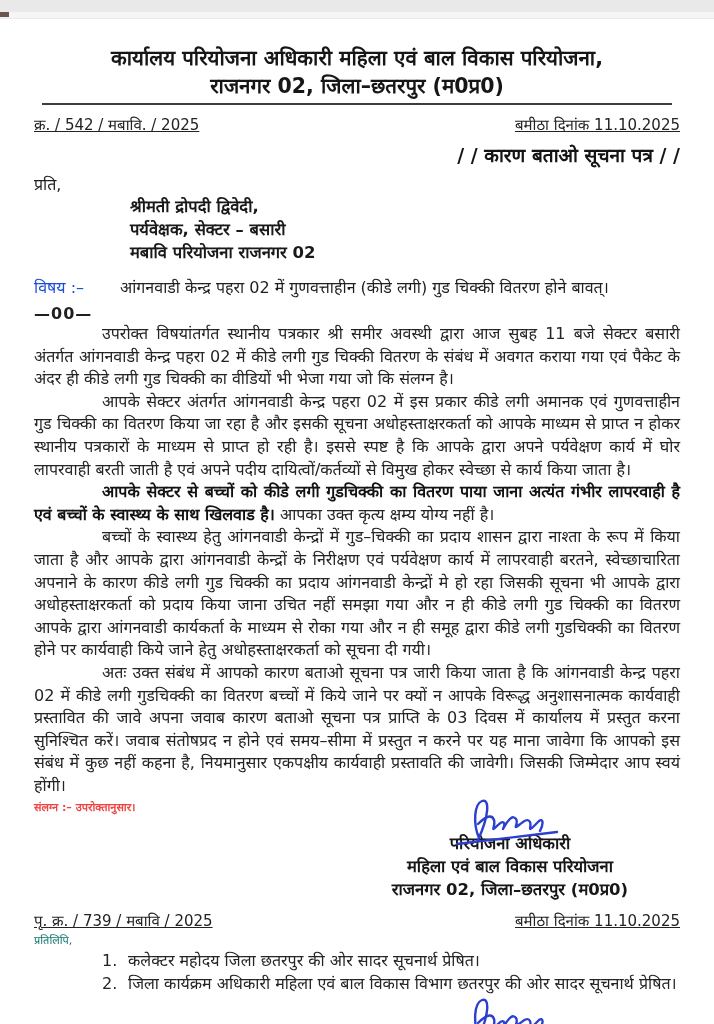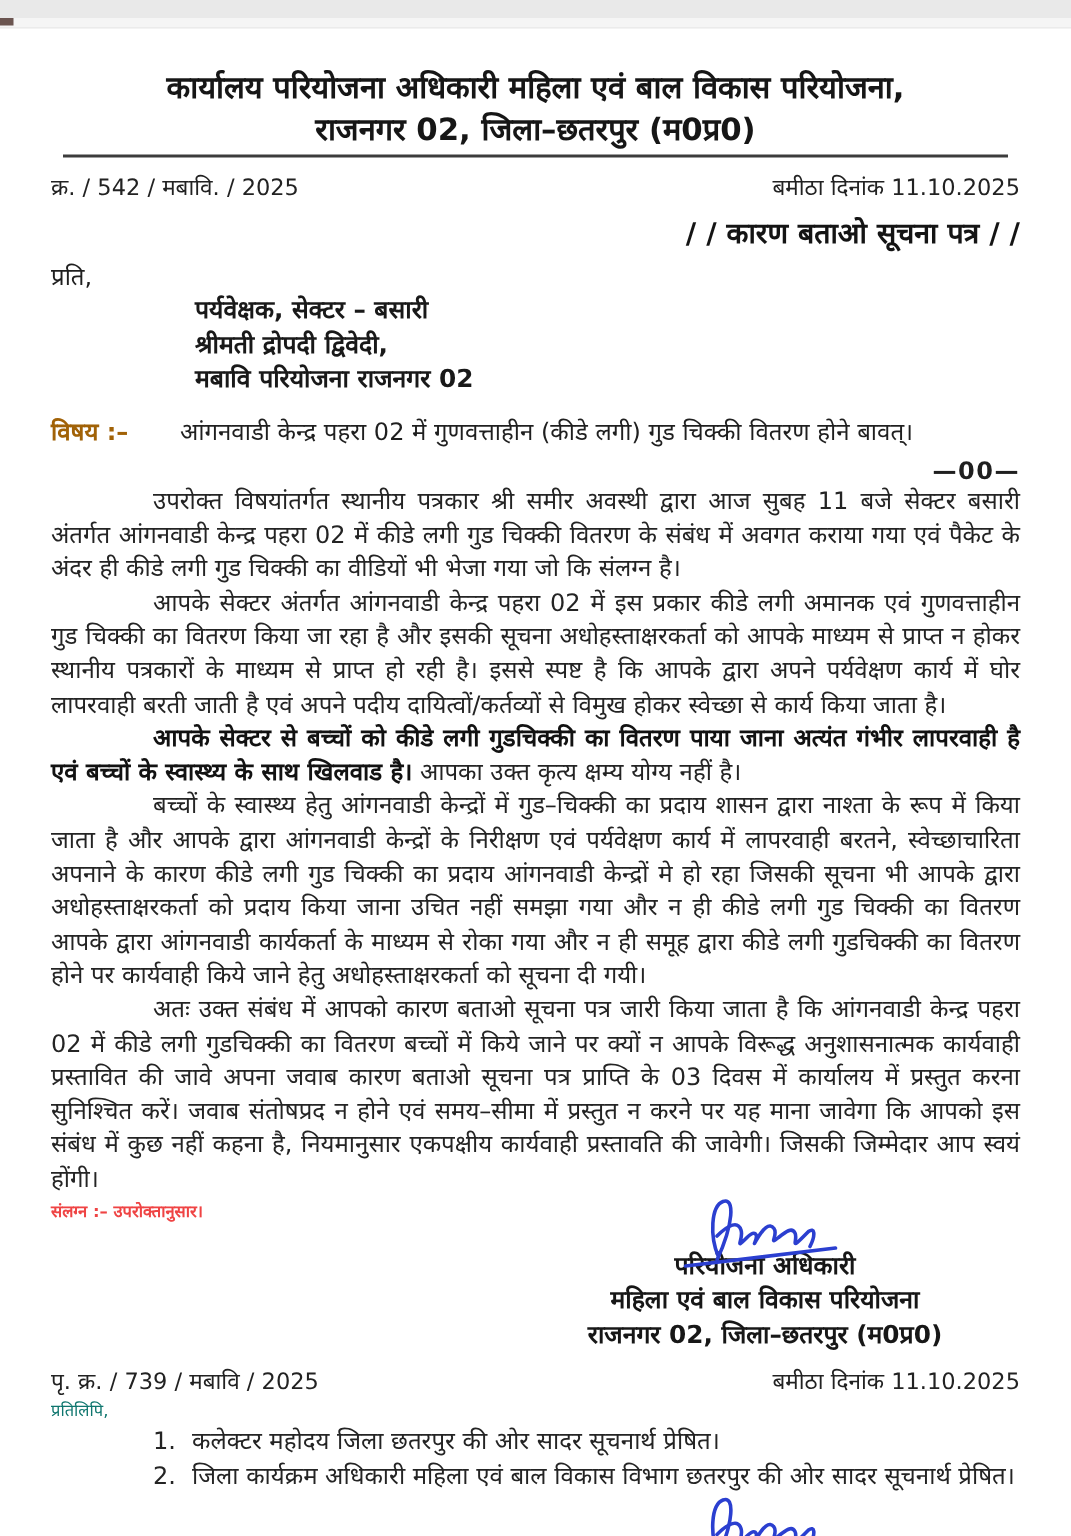--- a/index.html
+++ b/index.html
@@ -17,32 +17,32 @@
     position:absolute; bottom:0; left:0; right:0; height:11px;
     background:#f6f6f6; border-top:1px solid #ededed;
   }
   .content { position:relative; padding:32px 34px 0 34px; }
 
   .letterhead { text-align:center; font-weight:700; font-size:20.5px; line-height:28px; color:#161616; }
   .rule { height:2px; background:#3c3c3c; margin:3px 8px 0 8px; }
 
   .refrow {
     display:flex; justify-content:space-between; align-items:center;
-    font-size:15px; margin-top:9px; color:#222;
+    font-size:15px; margin-top:9px; color:#222;text-decoration:underline;
   }
   .letter-title { text-align:right; font-weight:700; font-size:19px; margin-top:8px; color:#141414; }
 
   .to-label { font-size:16px; margin-top:5px; }
   .to-block { margin-left:96px; font-weight:700; font-size:16.5px; line-height:23px; color:#191919; }
 
   .subject { display:flex; margin-top:13px; font-size:16px; line-height:22px; }
-  .subject-label { font-weight:700; flex:0 0 86px; color:#a16207; }
+  .subject-label { font-weight:400; flex:0 0 86px; color:#1d4ed8; }
   .subject-text { flex:1; }
 
-  .sep { text-align:right; font-weight:700; font-size:16px; margin-top:5px; letter-spacing:1px; }
+  .sep { text-align:left; font-weight:700; font-size:16px; margin-top:5px; letter-spacing:1px; }
 
   .para {
     margin:0; font-size:16px; line-height:22.6px; text-align:justify;
     text-indent:68px; color:#242424;
   }
   .b { font-weight:700; color:#121212; }
 
   .enclosure { font-weight:700; font-size:11px; margin-top:2px; color:#ef4444; }
 
   .sig-block { width:340px; margin-left:auto; text-align:center; }
@@ -75,22 +75,22 @@
 
     <div class="refrow">
       <span>क्र. / 542 / मबावि. / 2025</span>
       <span>बमीठा दिनांक 11.10.2025</span>
     </div>
 
     <div class="letter-title">/ / कारण बताओ सूचना पत्र / /</div>
 
     <div class="to-label">प्रति,</div>
     <div class="to-block">
+      <div>श्रीमती द्रोपदी द्विवेदी,</div>
       <div>पर्यवेक्षक, सेक्टर – बसारी</div>
-      <div>श्रीमती द्रोपदी द्विवेदी,</div>
       <div>मबावि परियोजना राजनगर 02</div>
     </div>
 
     <div class="subject">
       <span class="subject-label">विषय :–</span>
       <span class="subject-text">आंगनवाडी केन्द्र पहरा 02 में गुणवत्ताहीन (कीडे लगी) गुड चिक्की वितरण होने बावत्।</span>
     </div>
 
     <div class="sep">—00—</div>
 

